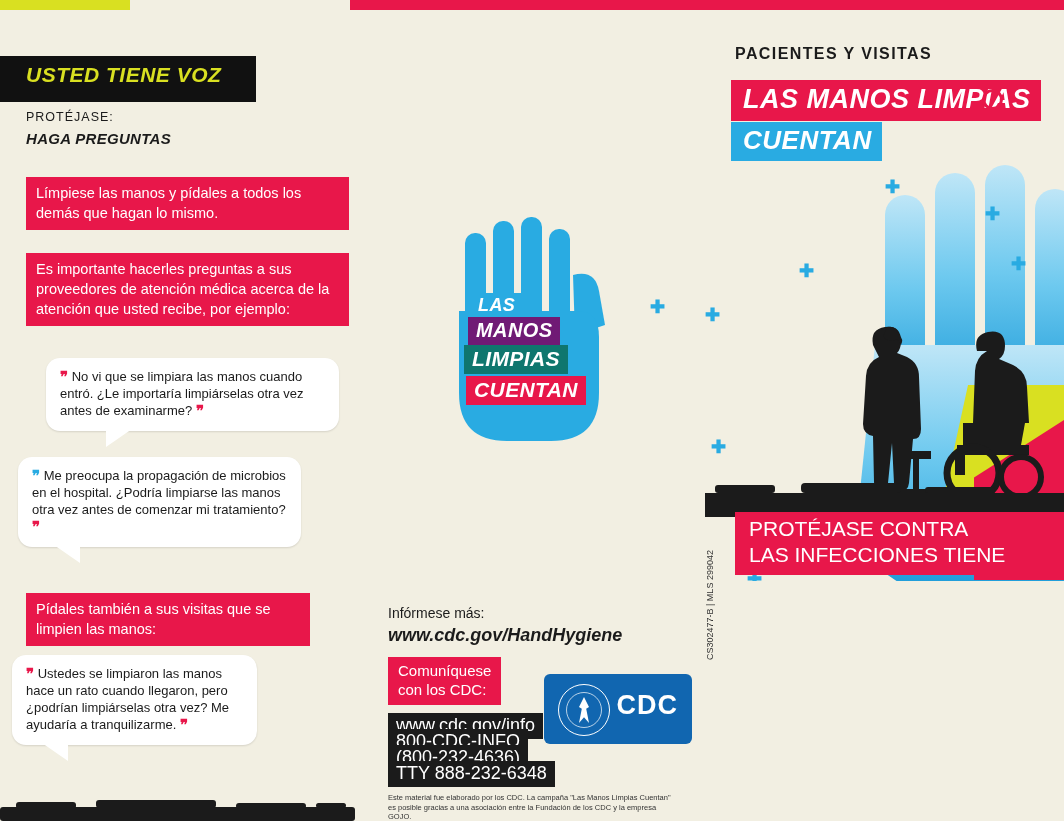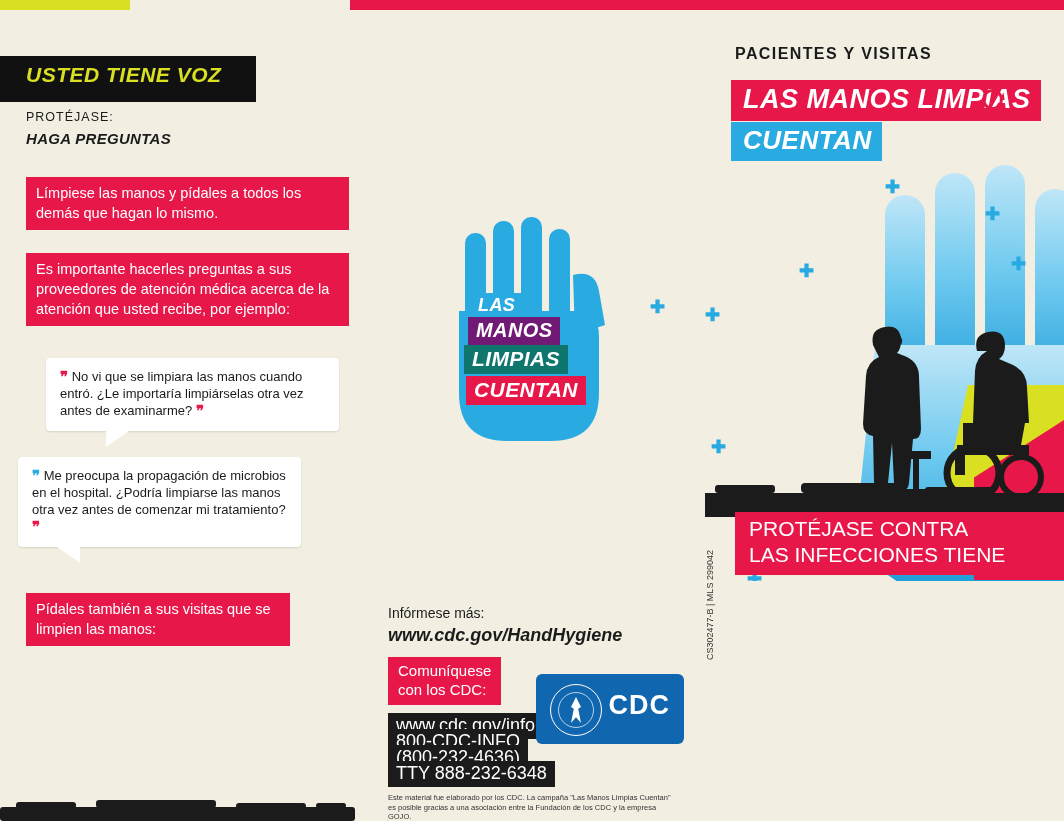--- a/index.html
+++ b/index.html
@@ -34,25 +34,25 @@
   .haga{
     position:absolute;left:26px;top:120px;font-size:15px;font-weight:bold;font-style:italic;
     color:#1b1b1b;letter-spacing:0.3px;
   }
   .pink-box{
     position:absolute;background:#e8174a;color:#fff;font-size:14.5px;line-height:20px;
     padding:6px 10px 7px 10px;box-sizing:border-box;
   }
   .pink1{left:26px;top:167px;width:323px;}
   .pink2{left:26px;top:243px;width:323px;}
-  .pink3{left:26px;top:583px;width:264px;}
+  .pink3{left:26px;top:583px;width:284px;}
 
   .bubble{
     position:absolute;background:#fff;color:#1b1b1b;font-size:13px;line-height:17px;
-    padding:10px 14px 12px 14px;box-sizing:border-box;border-radius:4px;
+    padding:10px 14px 12px 14px;box-sizing:border-box;border-radius:14px;
     box-shadow:0 1px 2px rgba(0,0,0,.12);
   }
   .b1{left:46px;top:348px;width:293px;}
   .b2{left:18px;top:447px;width:283px;}
   .b3{left:12px;top:645px;width:245px;}
   .bubble .tail{position:absolute;width:0;height:0;}
   .b1 .tail{bottom:-16px;left:60px;border-left:0 solid transparent;border-right:26px solid transparent;border-top:18px solid #fff;}
   .b2 .tail{bottom:-16px;left:36px;border-left:26px solid transparent;border-right:0 solid transparent;border-top:18px solid #fff;}
   .b3 .tail{bottom:-16px;left:30px;border-left:26px solid transparent;border-right:0 solid transparent;border-top:18px solid #fff;}
   .q{color:#e8174a;font-weight:bold;font-size:15px;line-height:10px;vertical-align:-1px;}
@@ -80,21 +80,21 @@
   }
   .contact-line{
     position:absolute;left:28px;background:#1b1b1b;color:#fff;font-size:18px;padding:2px 8px 3px 8px;
   }
   .cl1{top:703px;}
   .cl2{top:719px;}
   .cl3{top:735px;}
   .cl4{top:751px;}
 
   .cdc-logo{
-    position:absolute;left:176px;top:664px;width:148px;height:70px;background:#1166b0;border-radius:6px;
+    position:absolute;left:184px;top:664px;width:148px;height:70px;background:#1166b0;border-radius:6px;
     color:#fff;
   }
   .cdc-logo .cdc-text{position:absolute;right:14px;top:16px;font-size:27px;font-weight:bold;letter-spacing:1px;}
   .seal{position:absolute;left:14px;top:10px;width:50px;height:50px;border-radius:50%;border:1.5px solid #fff;}
   .seal:after{content:"";position:absolute;left:7px;top:7px;width:34px;height:34px;border-radius:50%;border:1px solid rgba(255,255,255,.7);}
   .seal-bird{position:absolute;left:20px;top:12px;width:10px;height:26px;background:#fff;
              clip-path:polygon(50% 0,100% 38%,72% 45%,100% 100%,50% 78%,0 100%,28% 45%,0 38%);}
 
   .vertical-code{
     position:absolute;left:345px;top:650px;font-size:9px;color:#333;
@@ -160,20 +160,26 @@
       <div class="tail"></div>
     </div>
 
     <div class="bubble b2">
       <span class="q q-blue">❞</span>
       <span>Me preocupa la propagación de microbios en el hospital. ¿Podría limpiarse las manos otra vez antes de comenzar mi tratamiento?</span>
       <span class="q">❞</span>
       <div class="tail"></div>
     </div>
 
+    <div class="bubble b3">
+      <span class="q">❞</span>
+      <span>Ustedes se limpiaron las manos hace un rato cuando llegaron, pero ¿podrían limpiárselas otra vez? Me ayudaría a tranquilizarme.</span>
+      <span class="q">❞</span>
+      <div class="tail"></div>
+    </div>
 
     <div>
       <div class="smudge-piece" style="left:0;bottom:0;width:355px;height:14px;"></div>
       <div class="smudge-piece" style="left:16px;bottom:12px;width:60px;height:7px;"></div>
       <div class="smudge-piece" style="left:96px;bottom:13px;width:120px;height:8px;"></div>
       <div class="smudge-piece" style="left:236px;bottom:12px;width:70px;height:6px;"></div>
       <div class="smudge-piece" style="left:316px;bottom:13px;width:30px;height:5px;"></div>
     </div>
   </div>
 

